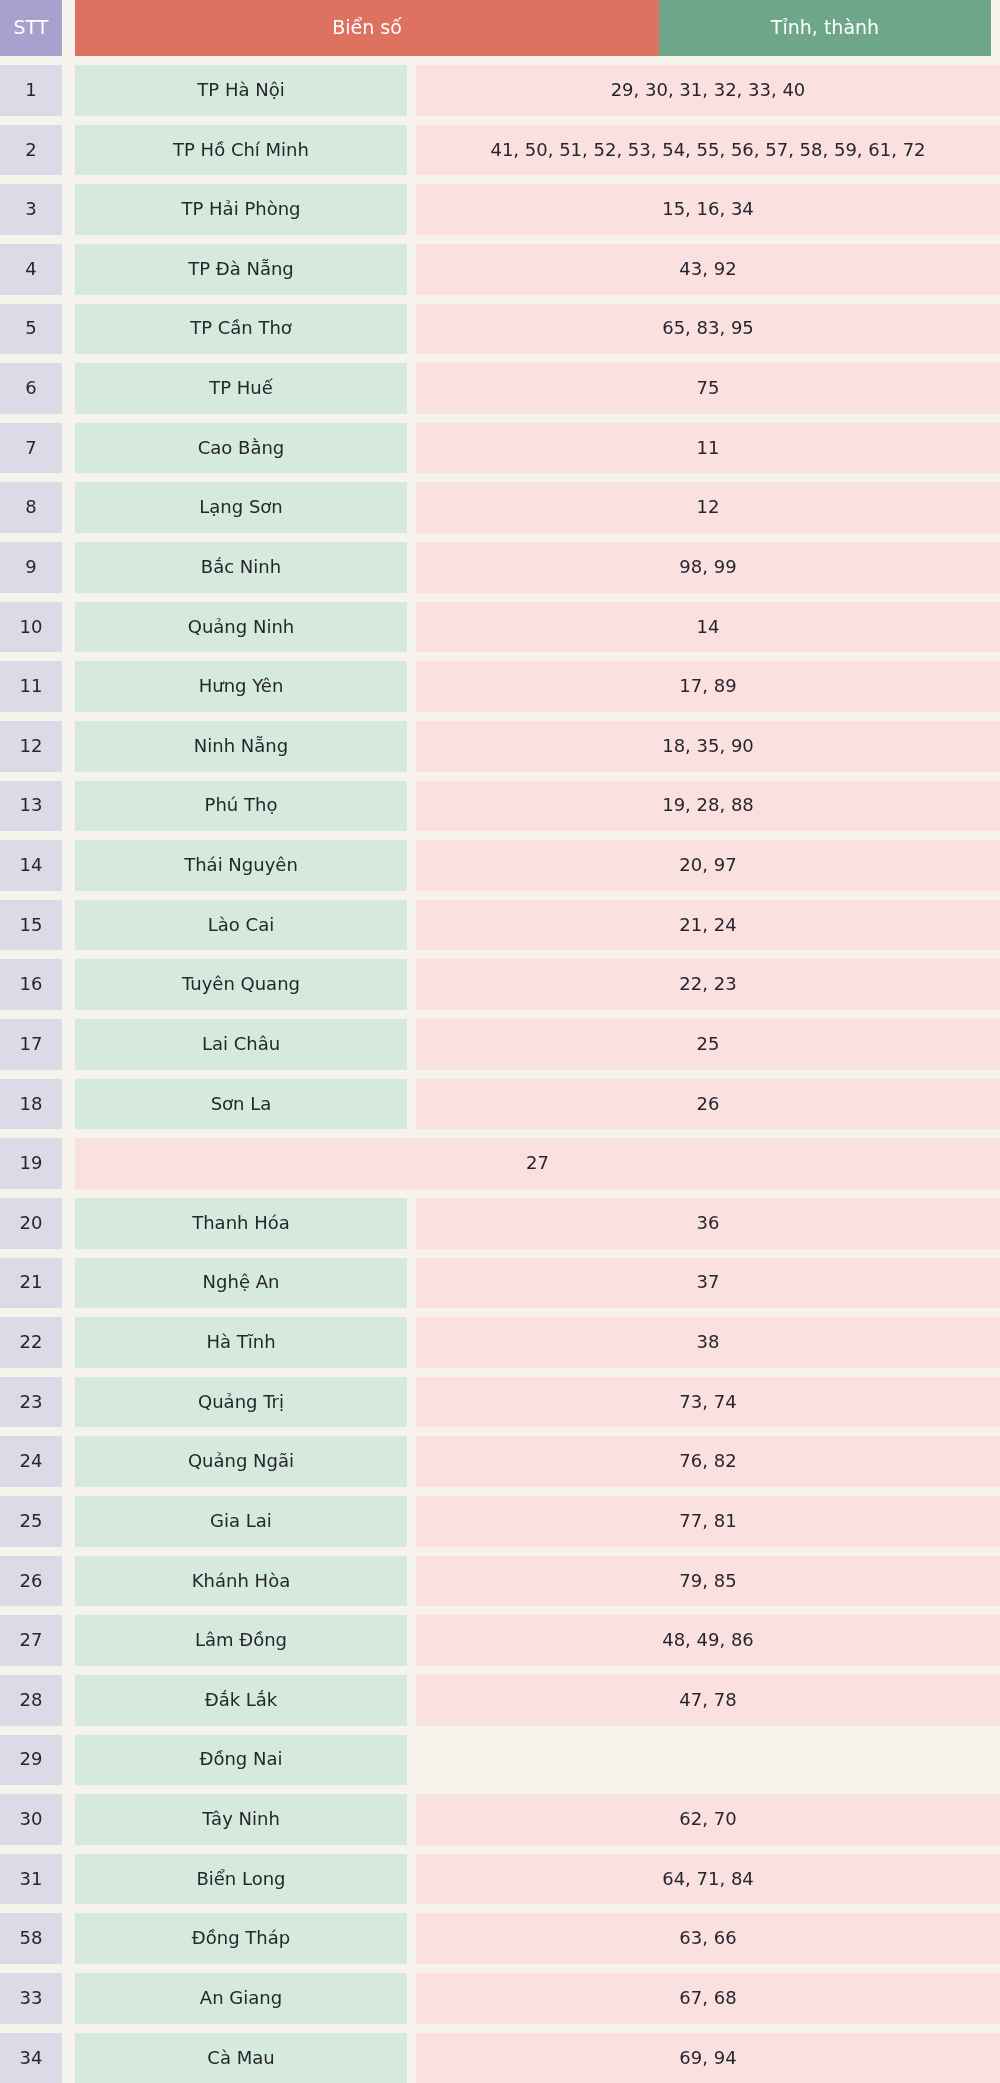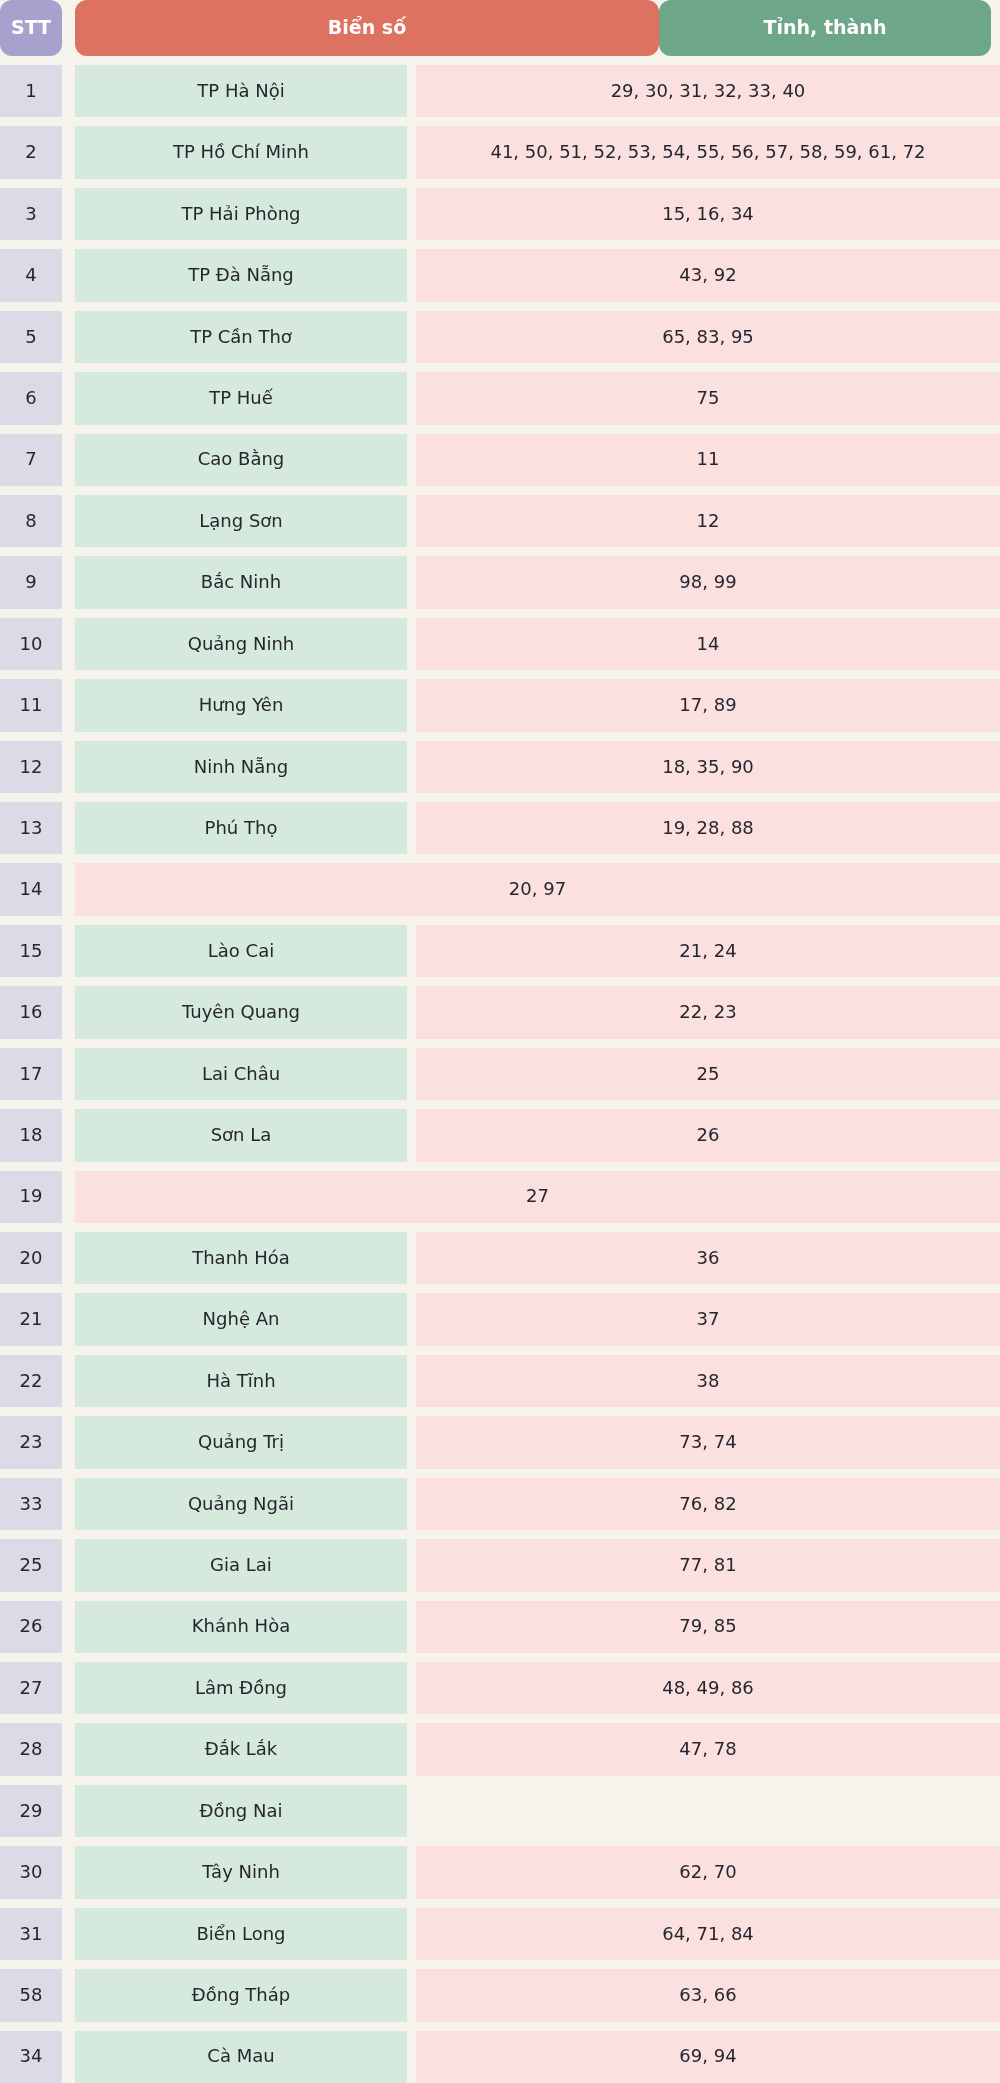--- a/index.html
+++ b/index.html
@@ -41,24 +41,23 @@
     justify-content:center;
     text-align:center;
     font-size:18px;
     color:var(--body-text);
     line-height:1.15;
   }
   .cell.stt{width:62px;margin-right:13px;background:var(--row-stt-bg);}
   .cell.province{width:332px;margin-right:9px;background:var(--row-province-bg);}
   .cell.plate{flex:1;background:var(--row-plate-bg);}
   .header .cell{
-    font-weight:bold;
+    font-weight:normal;
     font-size:19px;
     color:var(--header-text);
-    border-radius:12px;
   }
   .header .cell.stt{background:var(--header-stt-bg);}
   .header .cell.province{background:var(--header-province-bg);}
   .header .cell.plate{background:var(--header-plate-bg);}
 </style>
 </head>
 <body>
 
 <div class="plate-table" id="plate-table">
   <div class="t-row header">
@@ -126,20 +125,21 @@
       <div class="cell province">Ninh Nẵng</div>
       <div class="cell plate">18, 35, 90</div>
     </div>
     <div class="t-row">
       <div class="cell stt">13</div>
       <div class="cell province">Phú Thọ</div>
       <div class="cell plate">19, 28, 88</div>
     </div>
     <div class="t-row">
       <div class="cell stt">14</div>
+      <div class="cell province">Thái Nguyên</div>
       <div class="cell plate">20, 97</div>
     </div>
     <div class="t-row">
       <div class="cell stt">15</div>
       <div class="cell province">Lào Cai</div>
       <div class="cell plate">21, 24</div>
     </div>
     <div class="t-row">
       <div class="cell stt">16</div>
       <div class="cell province">Tuyên Quang</div>
@@ -173,21 +173,21 @@
       <div class="cell stt">22</div>
       <div class="cell province">Hà Tĩnh</div>
       <div class="cell plate">38</div>
     </div>
     <div class="t-row">
       <div class="cell stt">23</div>
       <div class="cell province">Quảng Trị</div>
       <div class="cell plate">73, 74</div>
     </div>
     <div class="t-row">
-      <div class="cell stt">33</div>
+      <div class="cell stt">24</div>
       <div class="cell province">Quảng Ngãi</div>
       <div class="cell plate">76, 82</div>
     </div>
     <div class="t-row">
       <div class="cell stt">25</div>
       <div class="cell province">Gia Lai</div>
       <div class="cell plate">77, 81</div>
     </div>
     <div class="t-row">
       <div class="cell stt">26</div>
@@ -217,17 +217,22 @@
       <div class="cell stt">31</div>
       <div class="cell province">Biển Long</div>
       <div class="cell plate">64, 71, 84</div>
     </div>
     <div class="t-row">
       <div class="cell stt">58</div>
       <div class="cell province">Đồng Tháp</div>
       <div class="cell plate">63, 66</div>
     </div>
     <div class="t-row">
+      <div class="cell stt">33</div>
+      <div class="cell province">An Giang</div>
+      <div class="cell plate">67, 68</div>
+    </div>
+    <div class="t-row">
       <div class="cell stt">34</div>
       <div class="cell province">Cà Mau</div>
       <div class="cell plate">69, 94</div>
     </div>
   </div>
 
 </body></html>

